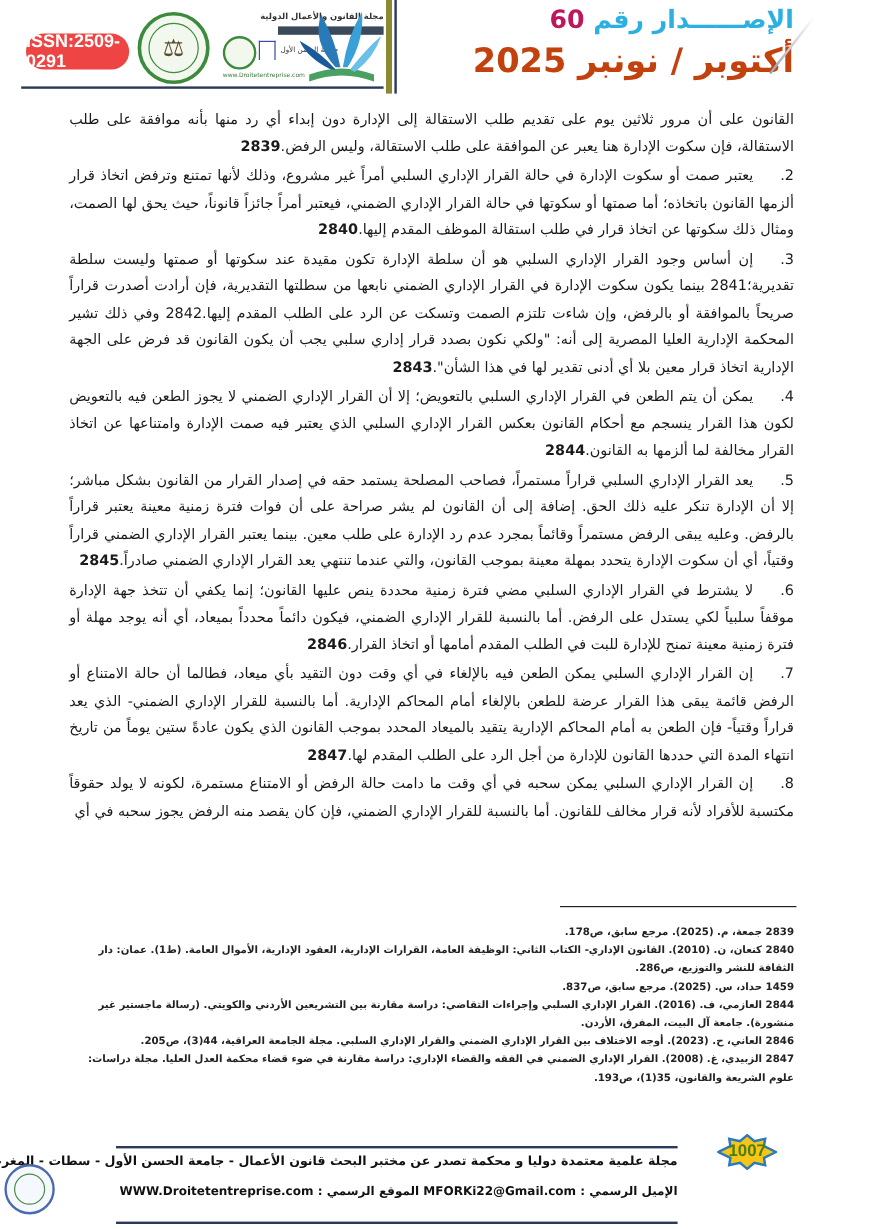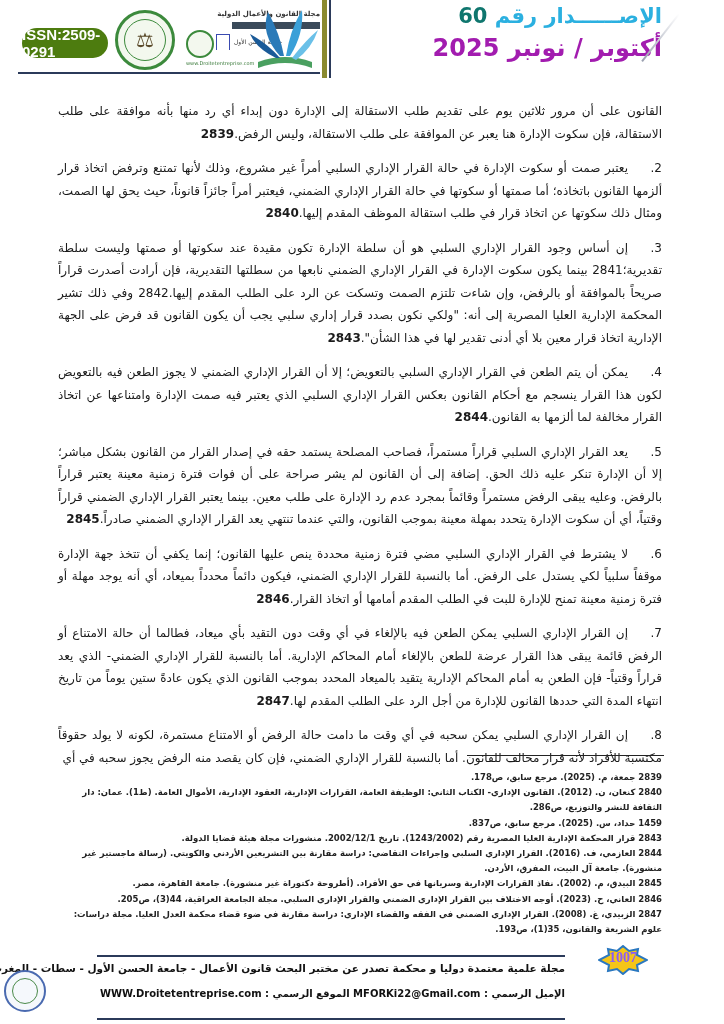--- a/index.html
+++ b/index.html
@@ -1,21 +1,21 @@
 <!DOCTYPE html>
 <html lang="ar" dir="rtl"><head>
 <meta charset="utf-8">
 <style>
   html, body { margin:0; padding:0; background:#ffffff; }
   body { width:724px; height:1024px; position:relative; overflow:hidden;
          font-family:"DejaVu Sans", sans-serif; color:#1a1a1a; }
 
   
   .header { position:absolute; left:0; top:0; width:724px; height:80px; }
-  .issn { position:absolute; left:22px; top:28px; width:86px; height:30px; background:#4d7c0f;
+  .issn { position:absolute; left:22px; top:28px; width:86px; height:30px; background:#ef4444;
           border-radius:15px; color:#fff; font-family:"Liberation Sans", sans-serif; font-size:15px;
           font-weight:bold; display:flex; align-items:center; justify-content:center; direction:ltr; }
   .lab-seal { position:absolute; left:115px; top:10px; width:60px; height:60px; border-radius:50%;
               border:3px solid #3c8a3c; background:#f3f8ee; box-sizing:border-box;
               display:flex; align-items:center; justify-content:center; }
   .seal-inner { width:40px; height:40px; border-radius:50%; border:1px solid #3c8a3c;
                 display:flex; align-items:center; justify-content:center; font-size:20px; color:#5a4a2a; }
   .journal-logo { position:absolute; left:180px; top:6px; width:140px; height:66px; }
   .journal-title { position:absolute; right:0; top:4px; font-size:7px; color:#333; font-weight:bold; white-space:nowrap; }
   .journal-sub { position:absolute; right:0; top:16px; width:88px; height:7px; background:#3a4a5a; }
@@ -23,45 +23,45 @@
                border:2px solid #3c8a3c; box-sizing:border-box; background:#f3f8ee; }
   .univ-text { position:absolute; left:54px; top:32px; font-size:6px; color:#333; white-space:nowrap; }
   .univ-mark { position:absolute; left:36px; top:28px; width:14px; height:16px; border:1.5px solid #3a4ab0;
                border-bottom:none; box-sizing:border-box; }
   .site-strip { position:absolute; left:6px; top:54px; font-size:5px; color:#3a7a3a; direction:ltr; white-space:nowrap; }
   .book-fan { position:absolute; left:250px; top:4px; width:70px; height:66px; }
   .rule-bottom-header { position:absolute; left:18px; top:72px; width:302px; height:2px; background:#2b3a5a; }
   .vbar { position:absolute; left:322px; top:0; width:5px; height:78px; background:#8a8a30; }
   .vbar2 { position:absolute; left:329px; top:0; width:2px; height:78px; background:#2b3a5a; }
   .issue-line { position:absolute; right:62px; top:4px; font-size:21px; font-weight:bold; color:#2bb0e0; white-space:nowrap; }
-  .issue-num { color:#0f766e;margin-top:24px; }
-  .date-line { position:absolute; right:62px; top:34px; font-size:24px; font-weight:bold; color:#a21caf; white-space:nowrap; }
+  .issue-num { color:#be185d;margin-top:24px; }
+  .date-line { position:absolute; right:62px; top:34px; font-size:28px; font-weight:bold; color:#c2410c; white-space:nowrap; }
   .slash-deco { position:absolute; left:678px; top:14px; width:2px; height:60px; background:linear-gradient(#fff,#9aa0b0);
                 transform:rotate(38deg); transform-origin:top; }
 
   
   .content { position:absolute; left:58px; top:88px; width:604px; font-size:12px; line-height:22.5px;
              text-align:justify; text-align-last:right; }
-  .para { margin:12px 0 2px 0; }
+  .para { margin:0 0 2px 0; }
   .num { display:inline-block; width:34px; }
   .ref { font-weight:bold; }
 
   
   .fn-sep { position:absolute; left:467px; top:755px; width:197px; height:1px; background:#222; }
   .footnotes { position:absolute; left:58px; top:770px; width:604px; font-size:8.5px; line-height:15.2px; color:#222;font-weight:bold; }
   .fn { margin:0; }
 
   
   .footer-rule1 { position:absolute; left:97px; top:955px; width:468px; height:2px; background:#2b3a5a; }
   .footer-rule2 { position:absolute; left:97px; top:1018px; width:468px; height:2px; background:#2b3a5a; }
   .footer-line1 { position:absolute; left:97px; top:962px; width:468px; font-size:10.5px; font-weight:bold; color:#111; text-align:center; white-space:nowrap; }
   .footer-line2 { position:absolute; left:97px; top:988px; width:468px; font-size:10px; font-weight:bold; color:#111; text-align:right; white-space:nowrap; }
   .page-badge { position:absolute; left:598px; top:945px; width:50px; height:30px; }
   .page-badge-text { position:absolute; left:598px; top:950px; width:50px; text-align:center; font-size:14px;
-                     font-weight:bold; color:#8b5cf6; font-family:Liberation Serif, serif; direction:ltr; }
+                     font-weight:bold; color:#4d7c0f; font-family:Liberation Sans, sans-serif; direction:ltr; }
   .footer-seal { position:absolute; left:4px; top:970px; width:42px; height:42px; border-radius:50%;
                  border:2px solid #4a6ab0; box-sizing:border-box; background:#f5f8fc; display:flex; align-items:center; justify-content:center; }
   .footer-seal span { width:24px; height:24px; border-radius:50%; border:1px solid #4a8a4a; }
 </style>
 </head>
 <body>
 
 <div class="header">
   <div class="issn">ISSN:2509-0291</div>
 
@@ -121,25 +121,23 @@
     <span class="num">7.</span><span>إن القرار الإداري السلبي يمكن الطعن فيه بالإلغاء في أي وقت دون التقيد بأي ميعاد، فطالما أن حالة الامتناع أو الرفض قائمة يبقى هذا القرار عرضة للطعن بالإلغاء أمام المحاكم الإدارية. أما بالنسبة للقرار الإداري الضمني- الذي يعد قراراً وقتياً- فإن الطعن به أمام المحاكم الإدارية يتقيد بالميعاد المحدد بموجب القانون الذي يكون عادةً ستين يوماً من تاريخ انتهاء المدة التي حددها القانون للإدارة من أجل الرد على الطلب المقدم لها.</span><span class="ref">2847</span>
   </p>
   <p class="para">
     <span class="num">8.</span><span>إن القرار الإداري السلبي يمكن سحبه في أي وقت ما دامت حالة الرفض أو الامتناع مستمرة، لكونه لا يولد حقوقاً مكتسبة للأفراد لأنه قرار مخالف للقانون. أما بالنسبة للقرار الإداري الضمني، فإن كان يقصد منه الرفض يجوز سحبه في أي</span>
   </p>
 </div>
 
 <div class="fn-sep"></div>
 <div class="footnotes">
   <p class="fn"><span>2839</span> <span>جمعة، م. (2025). مرجع سابق، ص178.</span></p>
-  <p class="fn"><span>2840</span> <span>كنعان، ن. (2012). القانون الإداري- الكتاب الثاني: الوظيفة العامة، القرارات الإدارية، العقود الإدارية، الأموال العامة. (ط1). عمان: دار الثقافة للنشر والتوزيع، ص286.</span></p>
+  <p class="fn"><span>2840</span> <span>كنعان، ن. (2010). القانون الإداري- الكتاب الثاني: الوظيفة العامة، القرارات الإدارية، العقود الإدارية، الأموال العامة. (ط1). عمان: دار الثقافة للنشر والتوزيع، ص286.</span></p>
   <p class="fn"><span>1459</span> <span>حداد، س. (2025). مرجع سابق، ص837.</span></p>
-  <p class="fn"><span>2843</span> <span>قرار المحكمة الإدارية العليا المصرية رقم (1243/2002). تاريخ 2002/12/1. منشورات مجلة هيئة قضايا الدولة.</span></p>
   <p class="fn"><span>2844</span> <span>العازمي، ف. (2016). القرار الإداري السلبي وإجراءات التقاضي: دراسة مقارنة بين التشريعين الأردني والكويتي. (رسالة ماجستير غير منشورة). جامعة آل البيت، المفرق، الأردن.</span></p>
-  <p class="fn"><span>2845</span> <span>البيدق، م. (2002). نفاذ القرارات الإدارية وسريانها في حق الأفراد. (أطروحة دكتوراة غير منشورة). جامعة القاهرة، مصر.</span></p>
   <p class="fn"><span>2846</span> <span>العاني، ح. (2023). أوجه الاختلاف بين القرار الإداري الضمني والقرار الإداري السلبي. مجلة الجامعة العراقية، 44(3)، ص205.</span></p>
   <p class="fn"><span>2847</span> <span>الزبيدي، غ. (2008). القرار الإداري الضمني في الفقه والقضاء الإداري: دراسة مقارنة في ضوء قضاء محكمة العدل العليا. مجلة دراسات: علوم الشريعة والقانون، 35(1)، ص193.</span></p>
 </div>
 
 <svg class="page-badge" viewBox="0 0 50 30">
   <polygon points="25,1 31,6 40,4 39,10 49,15 39,20 40,26 31,24 25,29 19,24 10,26 11,20 1,15 11,10 10,4 19,6" fill="#f5c518" stroke="#2a78c0" stroke-width="2"></polygon>
 </svg>
 <div class="page-badge-text">1007</div>
 
 <div class="footer-rule1"></div>

